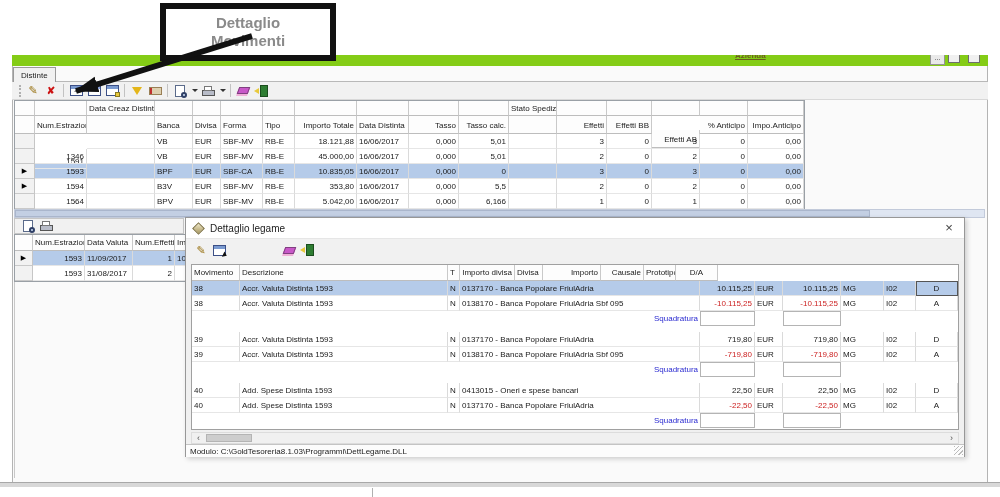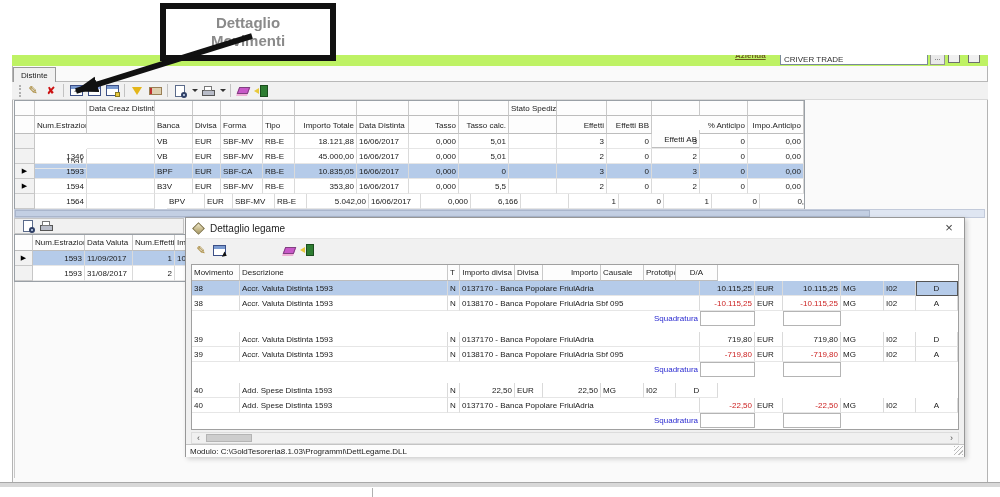--- a/index.html
+++ b/index.html
@@ -6,21 +6,21 @@
   html,body{width:1000px;height:497px;background:#fff;font-family:"Liberation Sans",sans-serif;overflow:hidden}
   .page{position:relative;width:1000px;height:497px;background:#fff}
 
   
   .callout{position:absolute;left:160px;top:3px;width:176px;height:58px;background:#fff;border:6px solid #111;
            display:flex;flex-direction:column;justify-content:center;align-items:center;z-index:40}
   .callout div{font-size:15px;font-weight:bold;color:#8a8a8a;line-height:18px}
   .arrow-svg{position:absolute;left:0;top:0;z-index:41;pointer-events:none}
 
   
-  .topband{position:absolute;left:12px;top:55px;width:976px;height:11px;background:#bef264;overflow:hidden;z-index:5}
+  .topband{position:absolute;left:12px;top:55px;width:976px;height:11px;background:#84cc16;overflow:hidden;z-index:5}
   .azlabel{position:absolute;left:723px;top:-4px;font-size:8px;font-weight:bold;color:#6b5d1e;text-decoration:underline}
   .azcombo{position:absolute;left:768px;top:-6px;width:148px;height:16px;background:#fff;border:1px solid #7a8a99;
            font-size:8px;color:#333;padding:5px 3px 0}
   .azmore{position:absolute;left:918px;top:-3px;width:15px;height:13px;background:#e9e9e9;border:1px solid #949494;
           font-size:7px;text-align:center;line-height:10px;color:#333}
   .wbtn{position:absolute;top:-4px;width:12px;height:12px;background:#f0f0f0;border:1px solid #6e6e6e}
   .winborder{position:absolute;width:1px;background:#b4b4b4;z-index:1}
   .winbody{position:absolute;left:13px;top:66px;width:974px;height:416px;background:#fafafa}
 
   
@@ -107,21 +107,20 @@
 <body>
 
 <div class="page">
 
   <div class="winborder" style="left:12px;top:55px;height:427px"></div>
   <div class="winborder" style="left:987px;top:55px;height:427px"></div>
   <div class="winbody"></div>
 
   <div class="topband">
     <span class="azlabel">Azienda</span>
-    <span class="azcombo">CRIVER TRADE</span>
     <span class="azmore">...</span>
     <span class="wbtn" style="left:936px"></span>
     <span class="wbtn" style="left:956px"></span>
 
   </div>
 
   <div class="tab">Distinte</div>
   <div class="toolbar main-toolbar">
     <span class="grip"></span>
     <span class="tbtn">
@@ -296,21 +295,21 @@
         <span class="cell r" style="width: 50px;">2</span>
         <span class="cell r" style="width: 45px;">0</span>
         <span class="cell r" style="width: 48px;">2</span>
         <span class="cell r" style="width: 48px;">0</span>
         <span class="cell r" style="width: 56px;">0,00</span>
       </div>
       <div class="grid-row">
         <span class="cell selcell" style="width: 20px;"></span>
         <span class="cell r" style="width: 52px;">1564</span>
         <span class="cell" style="width: 68px;"></span>
-        <span class="cell" style="width: 38px; margin-left: 12px;">BPV</span>
+        <span class="cell" style="width: 38px;">BPV</span>
         <span class="cell" style="width: 28px;">EUR</span>
         <span class="cell" style="width: 42px;">SBF-MV</span>
         <span class="cell" style="width: 32px;">RB-E</span>
         <span class="cell r" style="width: 62px;">5.042,00</span>
         <span class="cell" style="width: 52px;">16/06/2017</span>
         <span class="cell r" style="width: 50px;">0,000</span>
         <span class="cell r" style="width: 50px;">6,166</span>
         <span class="cell" style="width: 48px;"></span>
         <span class="cell r" style="width: 50px;">1</span>
         <span class="cell r" style="width: 45px;">0</span>
@@ -389,21 +388,21 @@
         </span>
     </div>
     <div class="dgrid">
         <div class="grid-row hdr" style="height: 16px;">
           <span class="cell" style="width: 48px;">Movimento</span>
           <span class="cell" style="width: 208px;">Descrizione</span>
           <span class="cell" style="width: 12px;">T</span>
           <span class="cell r" style="width: 55px;">Importo divisa</span>
           <span class="cell" style="width: 28px;">Divisa</span>
           <span class="cell r" style="width: 58px;">Importo</span>
-          <span class="cell" style="width: 43px;">Causale</span>
+          <span class="cell" style="width: 43px; text-align: right;">Causale</span>
           <span class="cell" style="width: 32px;">Prototipo</span>
           <span class="cell c" style="width: 42px;">D/A</span>
         </div>
         <div class="grid-row sel">
           <span class="cell" style="width: 48px;">38</span>
           <span class="cell" style="width: 208px;">Accr. Valuta Distinta 1593</span>
           <span class="cell" style="width: 12px;">N</span>
           <span class="cell" style="width: 240px;">0137170 - Banca Popolare FriulAdria</span>
           <span class="cell r" style="width: 55px;">10.115,25</span>
           <span class="cell" style="width: 28px;">EUR</span>
@@ -471,20 +470,21 @@
           <span class="cell sqbox" style="width: 58px;"></span>
           <span class="cell" style="width: 43px;"></span>
           <span class="cell" style="width: 32px;"></span>
           <span class="cell" style="width: 42px;"></span>
         </div>
         <div class="spacer"></div>
         <div class="grid-row">
           <span class="cell" style="width: 48px;">40</span>
           <span class="cell" style="width: 208px;">Add. Spese Distinta 1593</span>
           <span class="cell" style="width: 12px;">N</span>
+          <span class="cell" style="width: 240px;">0413015 - Oneri e spese bancari</span>
           <span class="cell r" style="width: 55px;">22,50</span>
           <span class="cell" style="width: 28px;">EUR</span>
           <span class="cell r" style="width: 58px;">22,50</span>
           <span class="cell" style="width: 43px;">MG</span>
           <span class="cell" style="width: 32px;">I02</span>
           <span class="cell c" style="width: 42px;">D</span>
         </div>
         <div class="grid-row">
           <span class="cell" style="width: 48px;">40</span>
           <span class="cell" style="width: 208px;">Add. Spese Distinta 1593</span>

